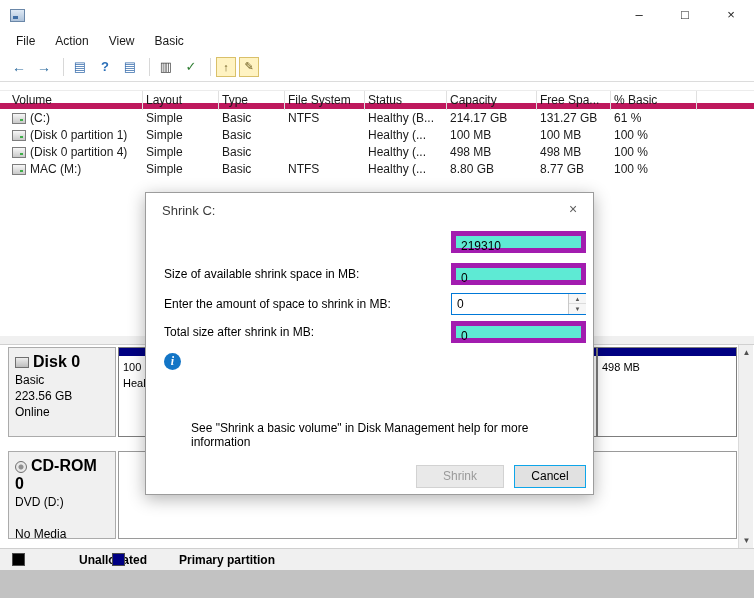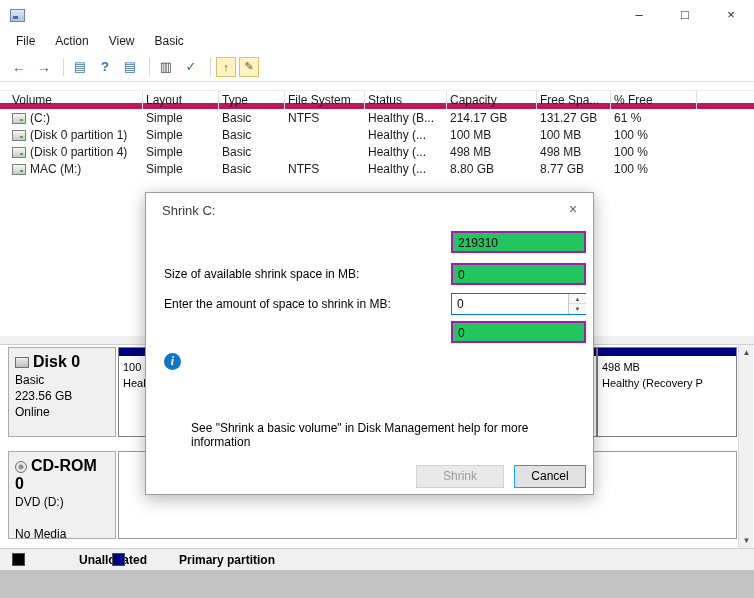--- a/index.html
+++ b/index.html
@@ -60,21 +60,21 @@
   .lsq { position:absolute; top:4px; width:13px; height:13px; border:1px solid #4c4c4c; }
   .llabel { position:absolute; top:4px; font-size:12px; font-weight:bold; color:#000;margin-left:48px; }
 
   .desktop-strip { position:absolute; left:0; top:570px; width:754px; height:28px; background:#c2c2c2; }
 
   
   .dialog { position:absolute; left:145px; top:192px; width:449px; height:303px; background:#ffffff; border:1px solid #9c9c9c; box-shadow:0 4px 16px rgba(0,0,0,0.30); z-index:20; }
   .dlg-title { position:absolute; left:16px; top:10px; font-size:13px; color:#3c3c3c; }
   .dlg-close { position:absolute; right:8px; top:6px; width:24px; height:20px; text-align:center; line-height:20px; font-size:14px; color:#5f5f5f; }
   .dlg-label { position:absolute; left:18px; font-size:12px; color:#000; white-space:nowrap; }
-  .fld { position:absolute; left:305px; width:135px; height:22px; background:#22c55e; border:2px solid #a21caf; font-size:12px; line-height:20px; padding-left:5px; color:#000; }
+  .fld { position:absolute; left:305px; width:135px; height:22px; background:#5eead4; border:5px solid #a21caf; font-size:12px; line-height:20px; padding-left:5px; color:#000; }
   .fld.active { background:#ffffff; border:1px solid #0078d7; }
   .spin { position:absolute; right:0; top:0; width:17px; height:20px; border-left:1px solid #c9c9c9; }
   .spin-btn { position:absolute; left:0; width:17px; height:10px; background:#f6f6f6; font-size:6px; line-height:10px; text-align:center; color:#555; }
   .spin-btn.up { top:0; border-bottom:1px solid #dcdcdc; } .spin-btn.dn { bottom:0; }
   .info-ico { position:absolute; left:18px; top:160px; width:17px; height:17px; border-radius:50%; background:#1375c6; color:#ffffff; font-family:"Liberation Serif","DejaVu Serif",serif; font-style:italic; font-weight:bold; font-size:12px; text-align:center; line-height:17px; }
   .info-text { position:absolute; left:45px; top:158px; width:392px; font-size:12px; line-height:16px; color:#000; }
   .help-text { position:absolute; left:45px; top:228px; width:392px; font-size:12px; color:#000; }
   .btn { position:absolute; top:272px; height:23px; font-size:12px; text-align:center; line-height:21px; background:#e1e1e1; border:1px solid #707070; }
   .btn.cancel { left:368px; width:72px; border:1px solid #0ea5e9; }
   .btn.disabled { left:270px; width:88px; background:#e9e9e9; border:1px solid #d2d2d2; color:#9a9a9a; }
@@ -116,21 +116,21 @@
 
   <div class="listarea">
     <div class="thead">
       <span class="hcell h0">Volume</span>
       <span class="hcell c1">Layout</span>
       <span class="hcell c2">Type</span>
       <span class="hcell c3">File System</span>
       <span class="hcell c4">Status</span>
       <span class="hcell c5">Capacity</span>
       <span class="hcell c6">Free Spa...</span>
-      <span class="hcell c7">% Free</span>
+      <span class="hcell c7">% Basic</span>
       <span class="hsep" style="left:142px"></span>
       <span class="hsep" style="left:218px"></span>
       <span class="hsep" style="left:284px"></span>
       <span class="hsep" style="left:364px"></span>
       <span class="hsep" style="left:446px"></span>
       <span class="hsep" style="left:536px"></span>
       <span class="hsep" style="left:610px"></span>
       <span class="hsep" style="left:696px"></span>
     </div>
 
@@ -195,21 +195,20 @@
       <div class="ptext">Healthy (</div>
     </div>
     <div class="part" style="left:196px; top:2px; width:401px;">
       <div class="pstripe" style="background-color: rgb(0, 0, 130);"></div>
       <div class="ptext"></div>
       <div class="ptext"></div>
     </div>
     <div class="part" style="left:597px; top:2px; width:140px;">
       <div class="pstripe" style="background-color: rgb(0, 0, 130);"></div>
       <div class="ptext">498 MB</div>
-      <div class="ptext">Healthy (Recovery P</div>
     </div>
 
     <div class="diskhdr" style="top:106px; height:88px;">
       <div class="l1"><span class="cdico"></span><span>CD-ROM 0</span></div>
       <div class="ln">DVD (D:)</div>
       <div class="ln" style="margin-top:18px;">No Media</div>
     </div>
     <div class="media-box"></div>
 
     <div class="vscroll">
@@ -239,20 +238,21 @@
 
   <div class="dlg-label" style="top:104px">Enter the amount of space to shrink in MB:</div>
   <div class="fld active" style="top:100px">
     <span>0</span>
     <span class="spin">
       <span class="spin-btn up">▲</span>
       <span class="spin-btn dn">▼</span>
     </span>
   </div>
 
+  <div class="dlg-label" style="top:132px">Total size after shrink in MB:</div>
   <div class="fld" style="top:128px">0</div>
 
   <div class="info-ico">i</div>
   <div class="help-text">See "Shrink a basic volume" in Disk Management help for more information</div>
 
   <div class="btn disabled">Shrink</div>
   <div class="btn cancel">Cancel</div>
 </div>
 
 </body></html>

